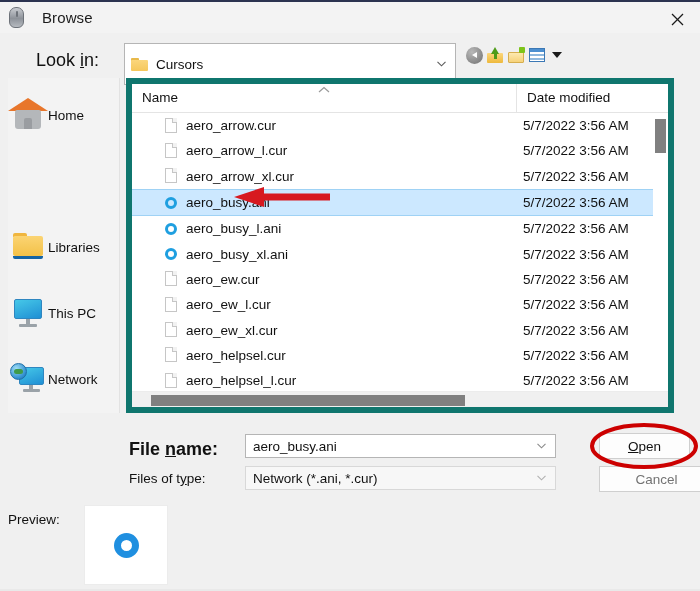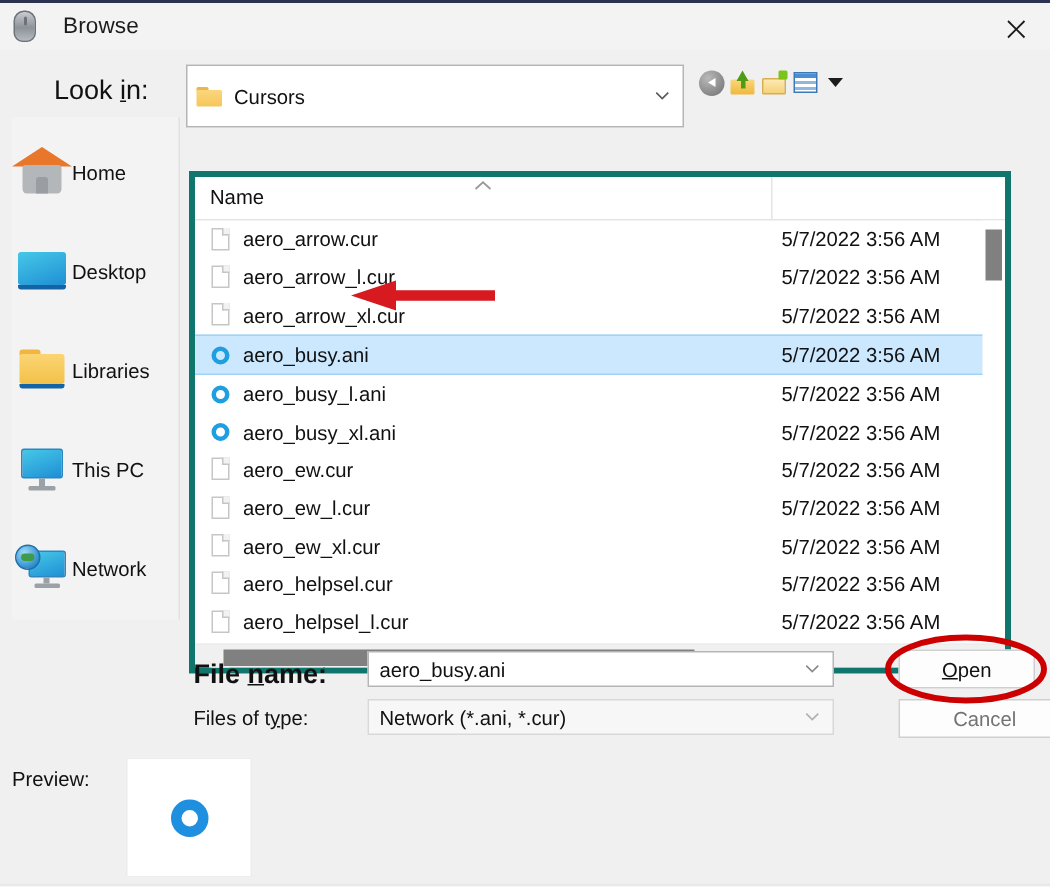--- a/index.html
+++ b/index.html
@@ -312,24 +312,23 @@
     background:#3f9b4a; border-radius:3px;
   }
 
   
   #filelist {
     position: absolute;
     left: 126px; top: 78px;
     width: 548px;
     height: 335px;
     background: #ffffff;
-    border: 4px solid #0f766e;
+    border: 6px solid #0f766e;
     box-sizing: border-box;
     overflow: hidden;
-    margin-top: 36px;
   }
   #header-row {
     position: absolute;
     left: 0; top: 0;
     width: 546px;
     height: 29px;
     background: #ffffff;
     border-bottom: 1px solid #e4e4e4;
     box-sizing: border-box;
   }
@@ -368,20 +367,21 @@
     left: 0; top: 29px;
     width: 546px;
     height: 278px;
   }
   .row {
     position: relative;
     height: 25.3px;
     display: flex;
     align-items: center;
     cursor: default;
+    padding-left: 22px;
   }
   .row.selected {
     background: #cce8ff;
     border-top: 1px solid #9fd2f5;
     border-bottom: 1px solid #9fd2f5;
   }
   .row .fname {
     font-size: 13.5px;
     color: #111;
     margin-left: 6px;
@@ -611,27 +611,20 @@
 
     <div class="place" style="top:2px">
       <span class="pl-icon ic-home">
         <span class="roof"></span>
           <span class="walls"></span>
           <span class="door"></span>
       </span>
       <span class="pl-label">Home</span>
     </div>
 
-    <div class="place" style="top:68px">
-      <span class="pl-icon ic-desk">
-        <span class="screen"></span>
-          <span class="base"></span>
-      </span>
-      <span class="pl-label">Desktop</span>
-    </div>
 
     <div class="place" style="top:134px">
       <span class="pl-icon ic-lib">
         <span class="tab2"></span>
           <span class="body2"></span>
           <span class="bar"></span>
       </span>
       <span class="pl-label">Libraries</span>
     </div>
 
@@ -660,20 +653,23 @@
 
     <div id="header-row">
       <div id="col-name">
         <span class="col-label">Name</span>
         <span id="sort-chevron">
           <svg width="12" height="8" viewBox="0 0 12 8">
               <path d="M1 6 L6 1.5 L11 6" fill="none" stroke="#9a9a9a" stroke-width="1.2"></path>
             </svg>
         </span>
       </div>
+      <div id="col-date">
+        <span class="col-label">Date modified</span>
+      </div>
     </div>
 
     <div id="rows">
         <div class="row">
           <span class="ficon doc"></span>
           <span class="fname">aero_arrow.cur</span>
           <span class="fdate">5/7/2022 3:56 AM</span>
         </div>
         <div class="row">
           <span class="ficon doc"></span>

